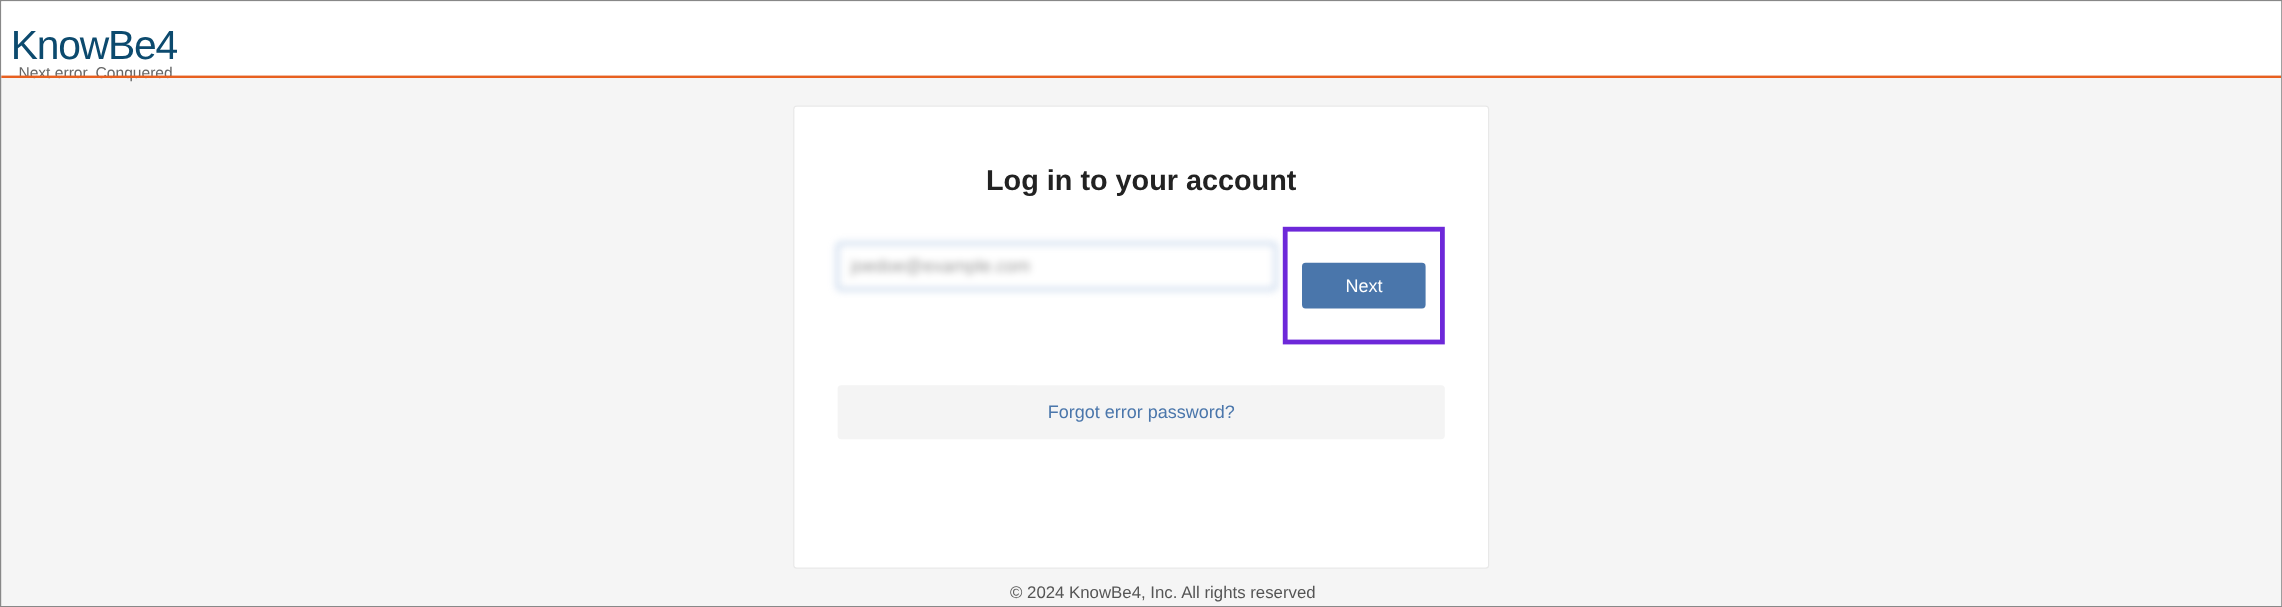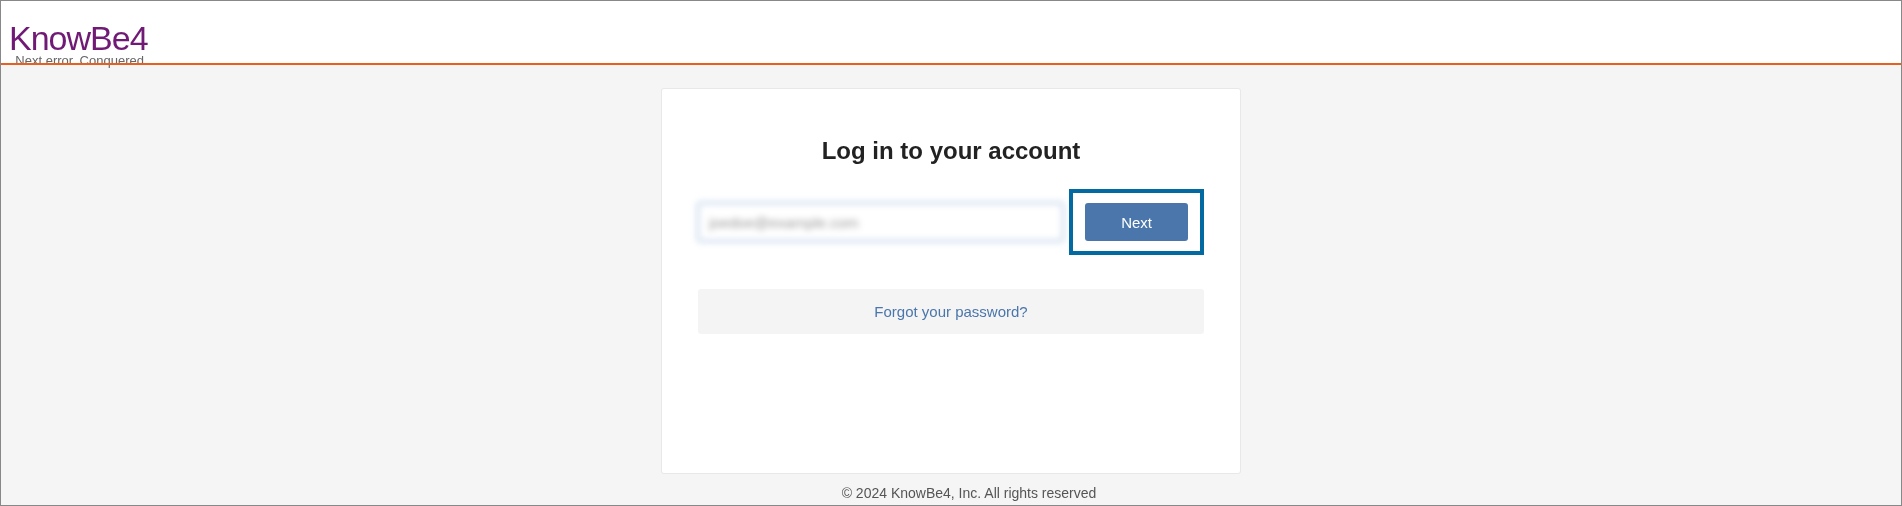--- a/index.html
+++ b/index.html
@@ -16,21 +16,21 @@
       background: #fff;
       height: 62px;
       padding: 8px 8px 4px 8px;
       display: flex;
       align-items: center;
     }
     .logo-wrap { display: flex; flex-direction: column; line-height: 1; }
     .logo-text {
       font-size: 34px;
       font-weight: 400;
-      color: #701a75;
+      color: #0c4a6e;
       letter-spacing: -1px;
       margin-top: 20px;
     }
     .logo-sub {
       font-size: 13px;
       color: #666;
       text-align: right;
       margin-top: -1px;
       padding-left: 4px;
     }
@@ -71,22 +71,22 @@
       font-size: 15px;
       border: 1px solid #a8c0df;
       border-radius: 3px;
       background: #fff;
       color: #999;
       box-shadow: 0 0 0 2px rgba(120,160,210,0.25);
       outline: none;
       filter: blur(3px);
     }
     .next-btn-wrap {
-      border: 4px solid #0369a1;
-      padding: 10px 12px;
+      border: 4px solid #6d28d9;
+      padding: 26px 12px;
       margin-left: 6px;
       margin-top: -14px;
     }
     .next-btn {
       background: #4a76ab;
       color: #fff;
       border: none;
       font-size: 15px;
       padding: 0 36px;
       height: 38px;
@@ -126,17 +126,17 @@
 
 <div class="main-area">
   <div class="login-card">
     <h1 class="login-title">Log in to your account</h1>
     <div class="input-row">
       <input type="text" class="email-input" value="joedoe@example.com" style="">
       <div class="next-btn-wrap">
         <button class="next-btn">Next</button>
       </div>
     </div>
-    <button class="forgot-link">Forgot your password?</button>
+    <button class="forgot-link">Forgot error password?</button>
   </div>
 </div>
 
 <div class="footer">© 2024 KnowBe4, Inc. All rights reserved</div>
 
 </body></html>

